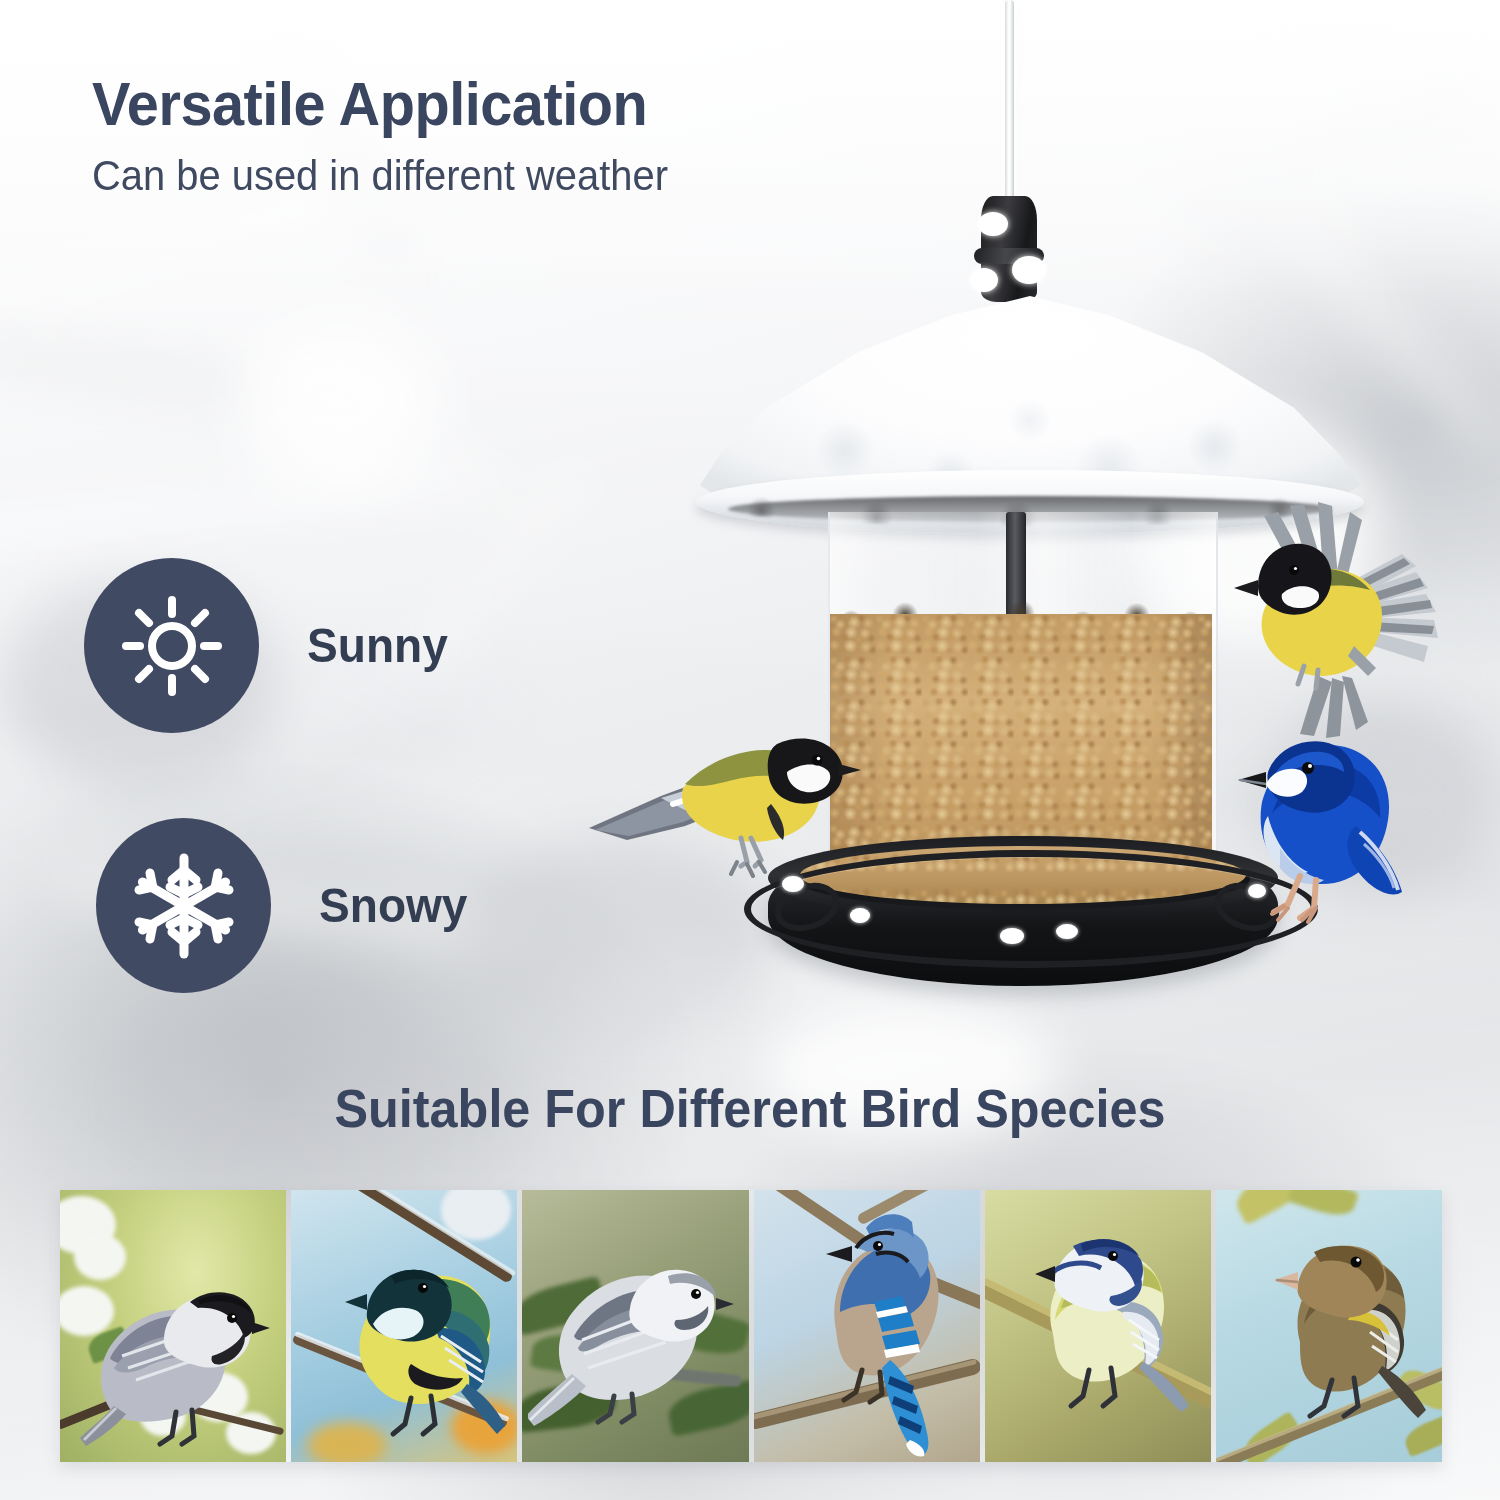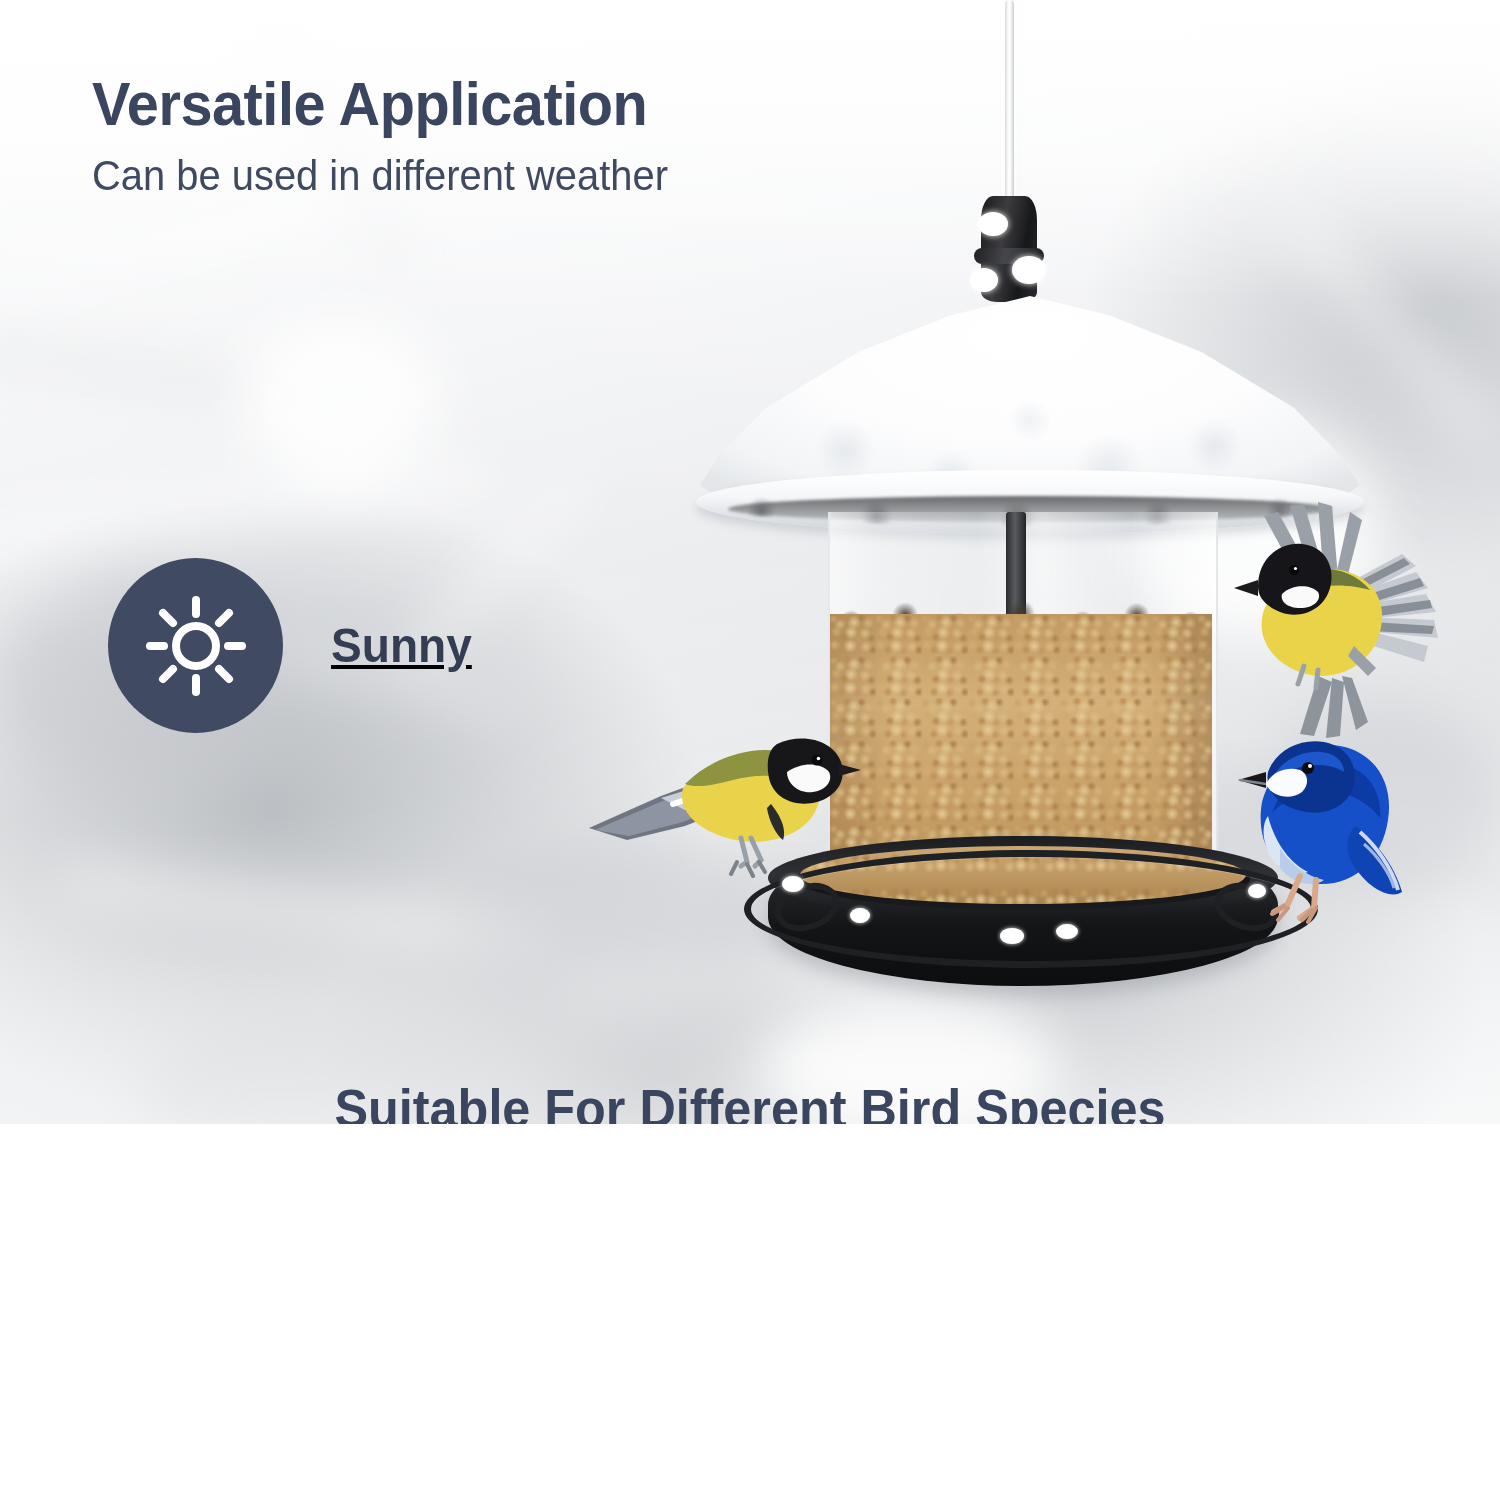--- a/index.html
+++ b/index.html
@@ -7,21 +7,21 @@
     background: #ffffff;
   }
   body {
     width: 1500px; height: 1500px;
     font-family: "Liberation Sans", sans-serif;
     overflow: hidden;
   }
 
   #poster {
     position: relative;
-    width: 1500px; height: 1124px;
+    width: 1500px; height: 1500px;
     overflow: hidden;
     background: #fde047;
   }
 
   
   .bg-base {
     position: absolute; inset: 0;
     background:
       radial-gradient(ellipse 700px 520px at 18% 72%, #9fa4aa 0%, rgba(159,164,170,0) 62%),
       radial-gradient(ellipse 620px 430px at 72% 88%, #a7abb1 0%, rgba(167,171,177,0) 65%),
@@ -371,39 +371,59 @@
     <div class="blob" style="left:820px;  top:1060px; width:300px; height:140px;"></div>
     <div class="blob grey" style="left:200px;  top:1080px; width:360px; height:150px;"></div>
   </div>
   <div class="bg-haze"></div>
   <div class="bg-top-white"></div>
 
   <div class="headline">Versatile Application</div>
   <div class="subhead">Can be used in different weather</div>
 
 
-  <div class="feature" style="left:108px; top:558px;text-decoration:underline;">
+  <div class="feature" style="left:84px; top:558px;">
     <div class="badge">
       <svg width="108" height="108" viewBox="0 0 108 108">
         <circle cx="54" cy="54" r="20" fill="none" stroke="#ffffff" stroke-width="8"></circle>
         <g stroke="#ffffff" stroke-width="8" stroke-linecap="round">
           <line x1="54" y1="8" x2="54" y2="22"></line>
           <line x1="54" y1="86" x2="54" y2="100"></line>
           <line x1="8" y1="54" x2="22" y2="54"></line>
           <line x1="86" y1="54" x2="100" y2="54"></line>
           <line x1="21" y1="21" x2="31" y2="31"></line>
           <line x1="77" y1="77" x2="87" y2="87"></line>
           <line x1="87" y1="21" x2="77" y2="31"></line>
           <line x1="31" y1="77" x2="21" y2="87"></line>
         </g>
       </svg>
     </div>
     <div class="feature-label">Sunny</div>
   </div>
 
+  <div class="feature" style="left:96px; top:818px;">
+    <div class="badge">
+      <svg width="112" height="112" viewBox="0 0 112 112">
+        <g stroke="#ffffff" stroke-width="9" stroke-linecap="round" stroke-linejoin="round" fill="none">
+          <line x1="56" y1="8" x2="56" y2="104"></line>
+          <line x1="14.4" y1="32" x2="97.6" y2="80"></line>
+          <line x1="14.4" y1="80" x2="97.6" y2="32"></line>
+          <path d="M56 20 L44 30 M56 20 L68 30"></path>
+          <path d="M56 92 L44 82 M56 92 L68 82"></path>
+          <path d="M56 44 L42 37 M56 44 L70 37"></path>
+          <path d="M56 68 L42 75 M56 68 L70 75"></path>
+          <path d="M24.8 37 L22 23 M24.8 37 L11 40"></path>
+          <path d="M87.2 75 L90 89 M87.2 75 L101 72"></path>
+          <path d="M24.8 75 L11 72 M24.8 75 L22 89"></path>
+          <path d="M87.2 37 L101 40 M87.2 37 L90 23"></path>
+        </g>
+      </svg>
+    </div>
+    <div class="feature-label">Snowy</div>
+  </div>
 
   <div class="feeder">
 
     <div class="cord-fuzz"></div>
     <div class="hang-cord"></div>
 
     <div class="finial"></div>
     <div class="finial-waist"></div>
     <div class="snow-clump" style="left:418px; top:212px; width:30px; height:24px;"></div>
     <div class="snow-clump" style="left:452px; top:256px; width:34px; height:28px;"></div>

